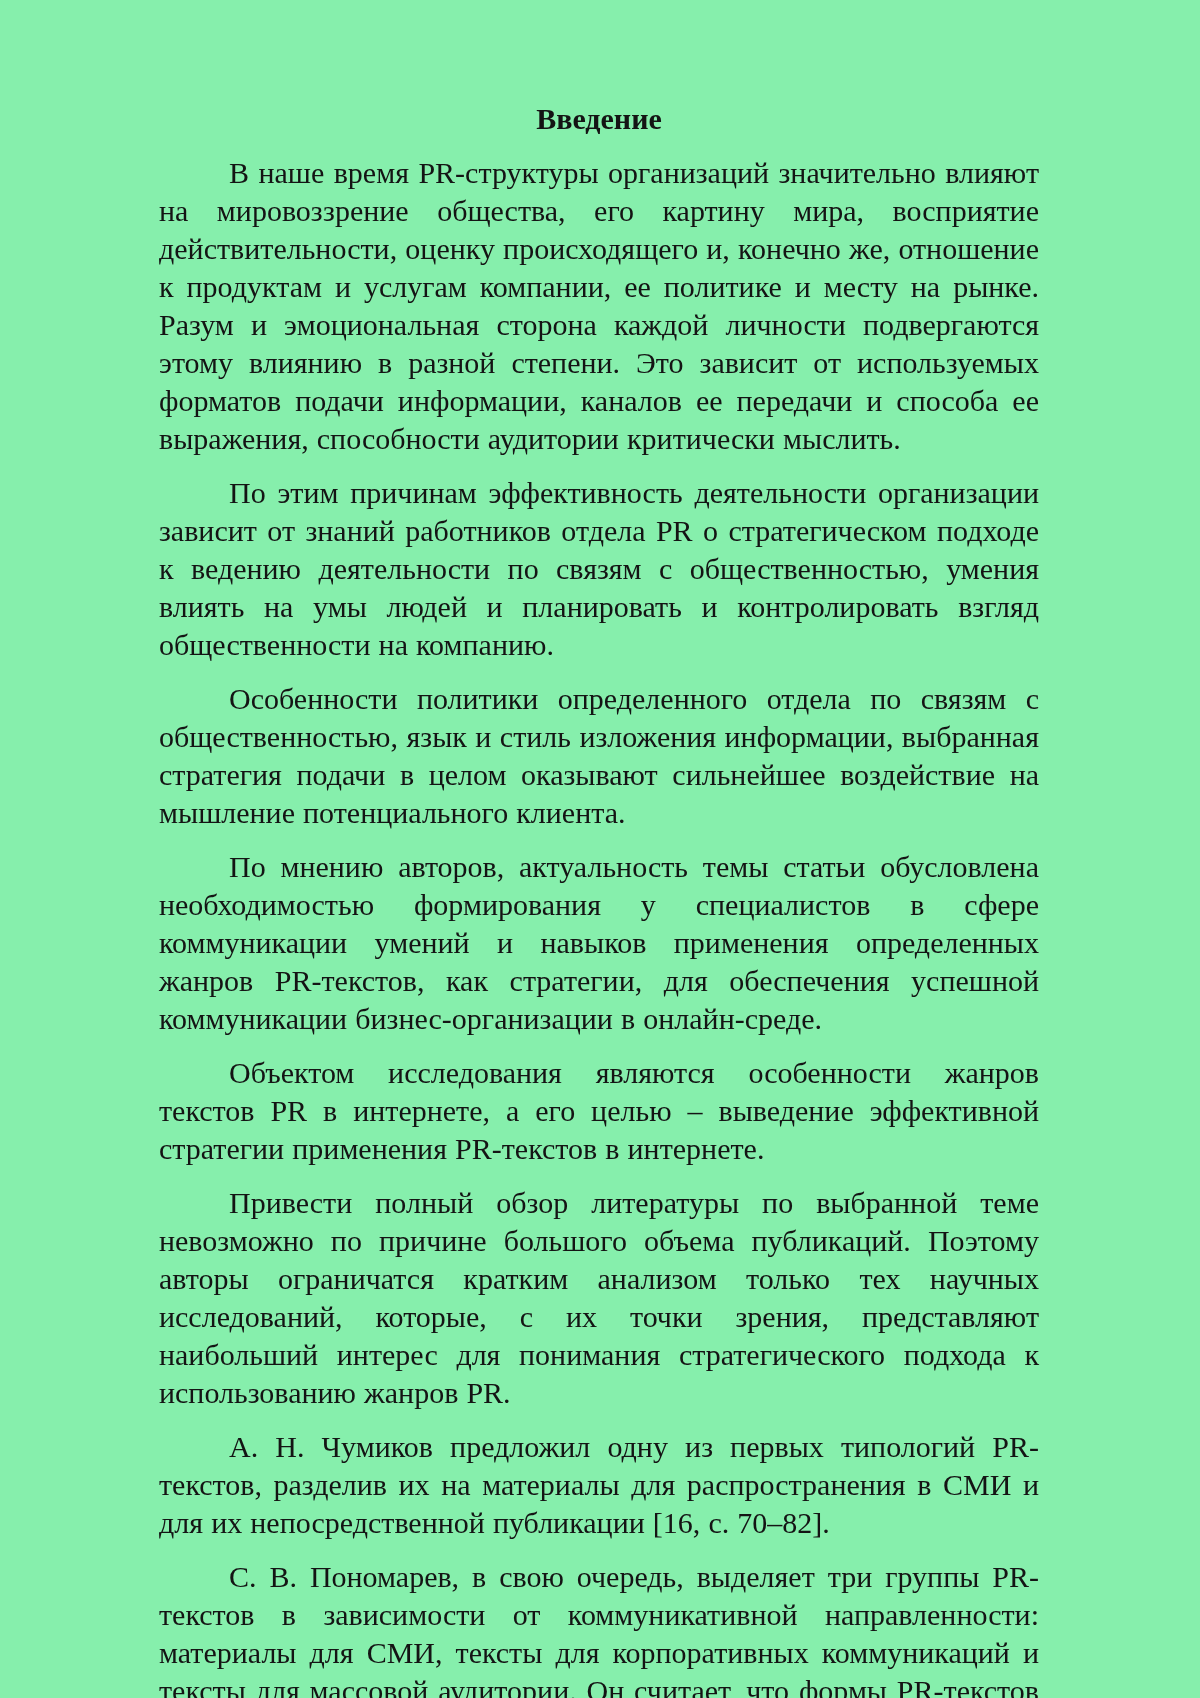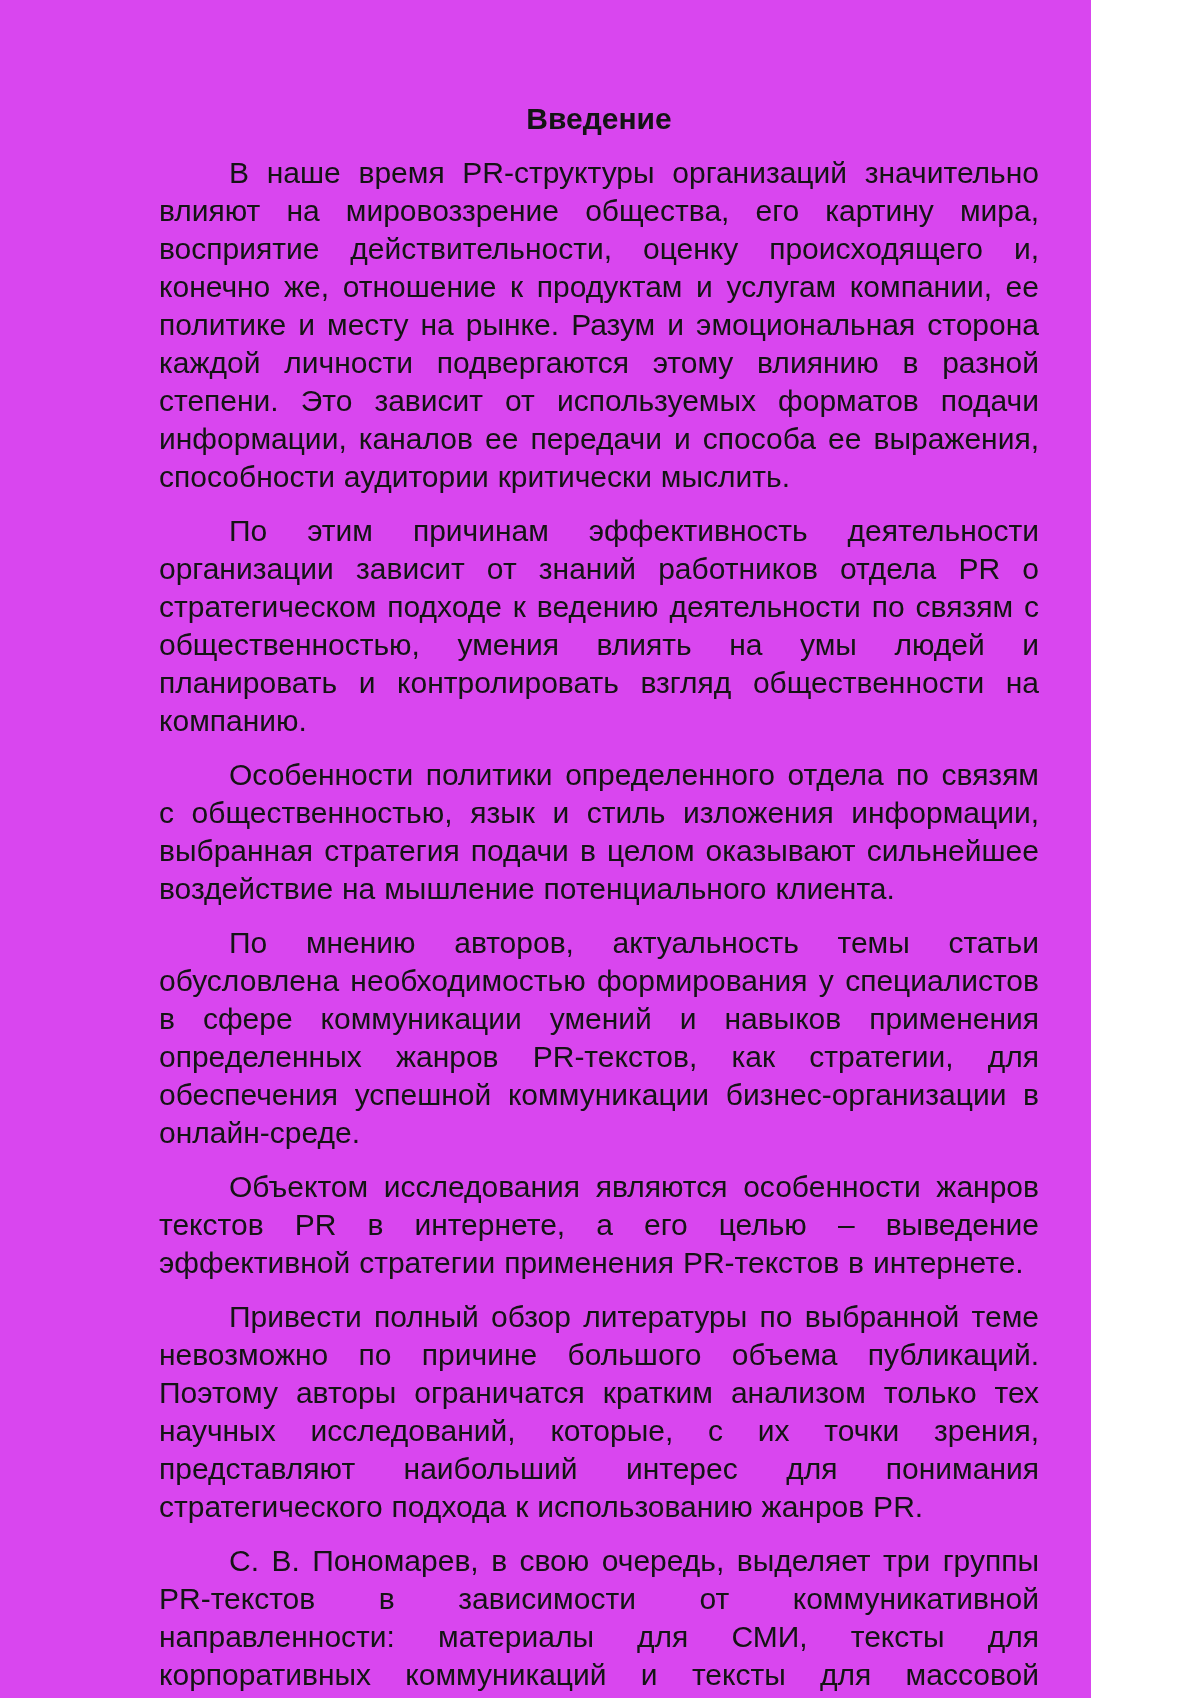--- a/index.html
+++ b/index.html
@@ -2,25 +2,25 @@
 <html lang="ru"><head>
 <meta charset="utf-8">
 <style>
   html, body {
     margin: 0;
     padding: 0;
     background: #ffffff;
   }
   .page {
     position: relative;
-    width: 1091px;
+    width: 1200px;
     height: 1698px;
-    background: #d946ef;
+    background: #86efac;
     overflow: hidden;
-    font-family: Liberation Sans, sans-serif;
+    font-family: Liberation Serif, serif;
     color: #141414;
   }
   .text-block {
     position: absolute;
     left: 143px;
     top: 100px;
     width: 912px;
     font-size: 30px;
     line-height: 38px;
     text-align: justify;
@@ -67,19 +67,20 @@
 
     <p>Особенности политики определенного отдела по связям с общественностью, язык и стиль изложения информации, выбранная стратегия подачи в целом оказывают сильнейшее воздействие на мышление потенциального клиента.</p>
 
     <p>По мнению авторов, актуальность темы статьи обусловлена необходимостью формирования у специалистов в сфере коммуникации умений и навыков применения определенных жанров PR-текстов, как стратегии, для обеспечения успешной коммуникации бизнес-организации в онлайн-среде.</p>
 
     <p>Объектом исследования являются особенности жанров текстов PR в интернете, а его целью – выведение эффективной стратегии применения PR-текстов в интернете.</p>
 
 
     <p>Привести полный обзор литературы по выбранной теме невозможно по причине большого объема публикаций. Поэтому авторы ограничатся кратким анализом только тех научных исследований, которые, с их точки зрения, представляют наибольший интерес для понимания стратегического подхода к использованию жанров PR.</p>
 
+    <p>А. Н. Чумиков предложил одну из первых типологий PR-текстов, разделив их на материалы для распространения в СМИ и для их непосредственной публикации [16, с. 70–82].</p>
 
     <p>С. В. Пономарев, в свою очередь, выделяет три группы PR-текстов в зависимости от коммуникативной направленности: материалы для СМИ, тексты для корпоративных коммуникаций и тексты для массовой аудитории. Он считает, что формы PR-текстов недостаточно устоялись, чтобы считаться отдельными жанрами [14].</p>
 
   </div>
 
 
 </div>
 
 </body></html>

